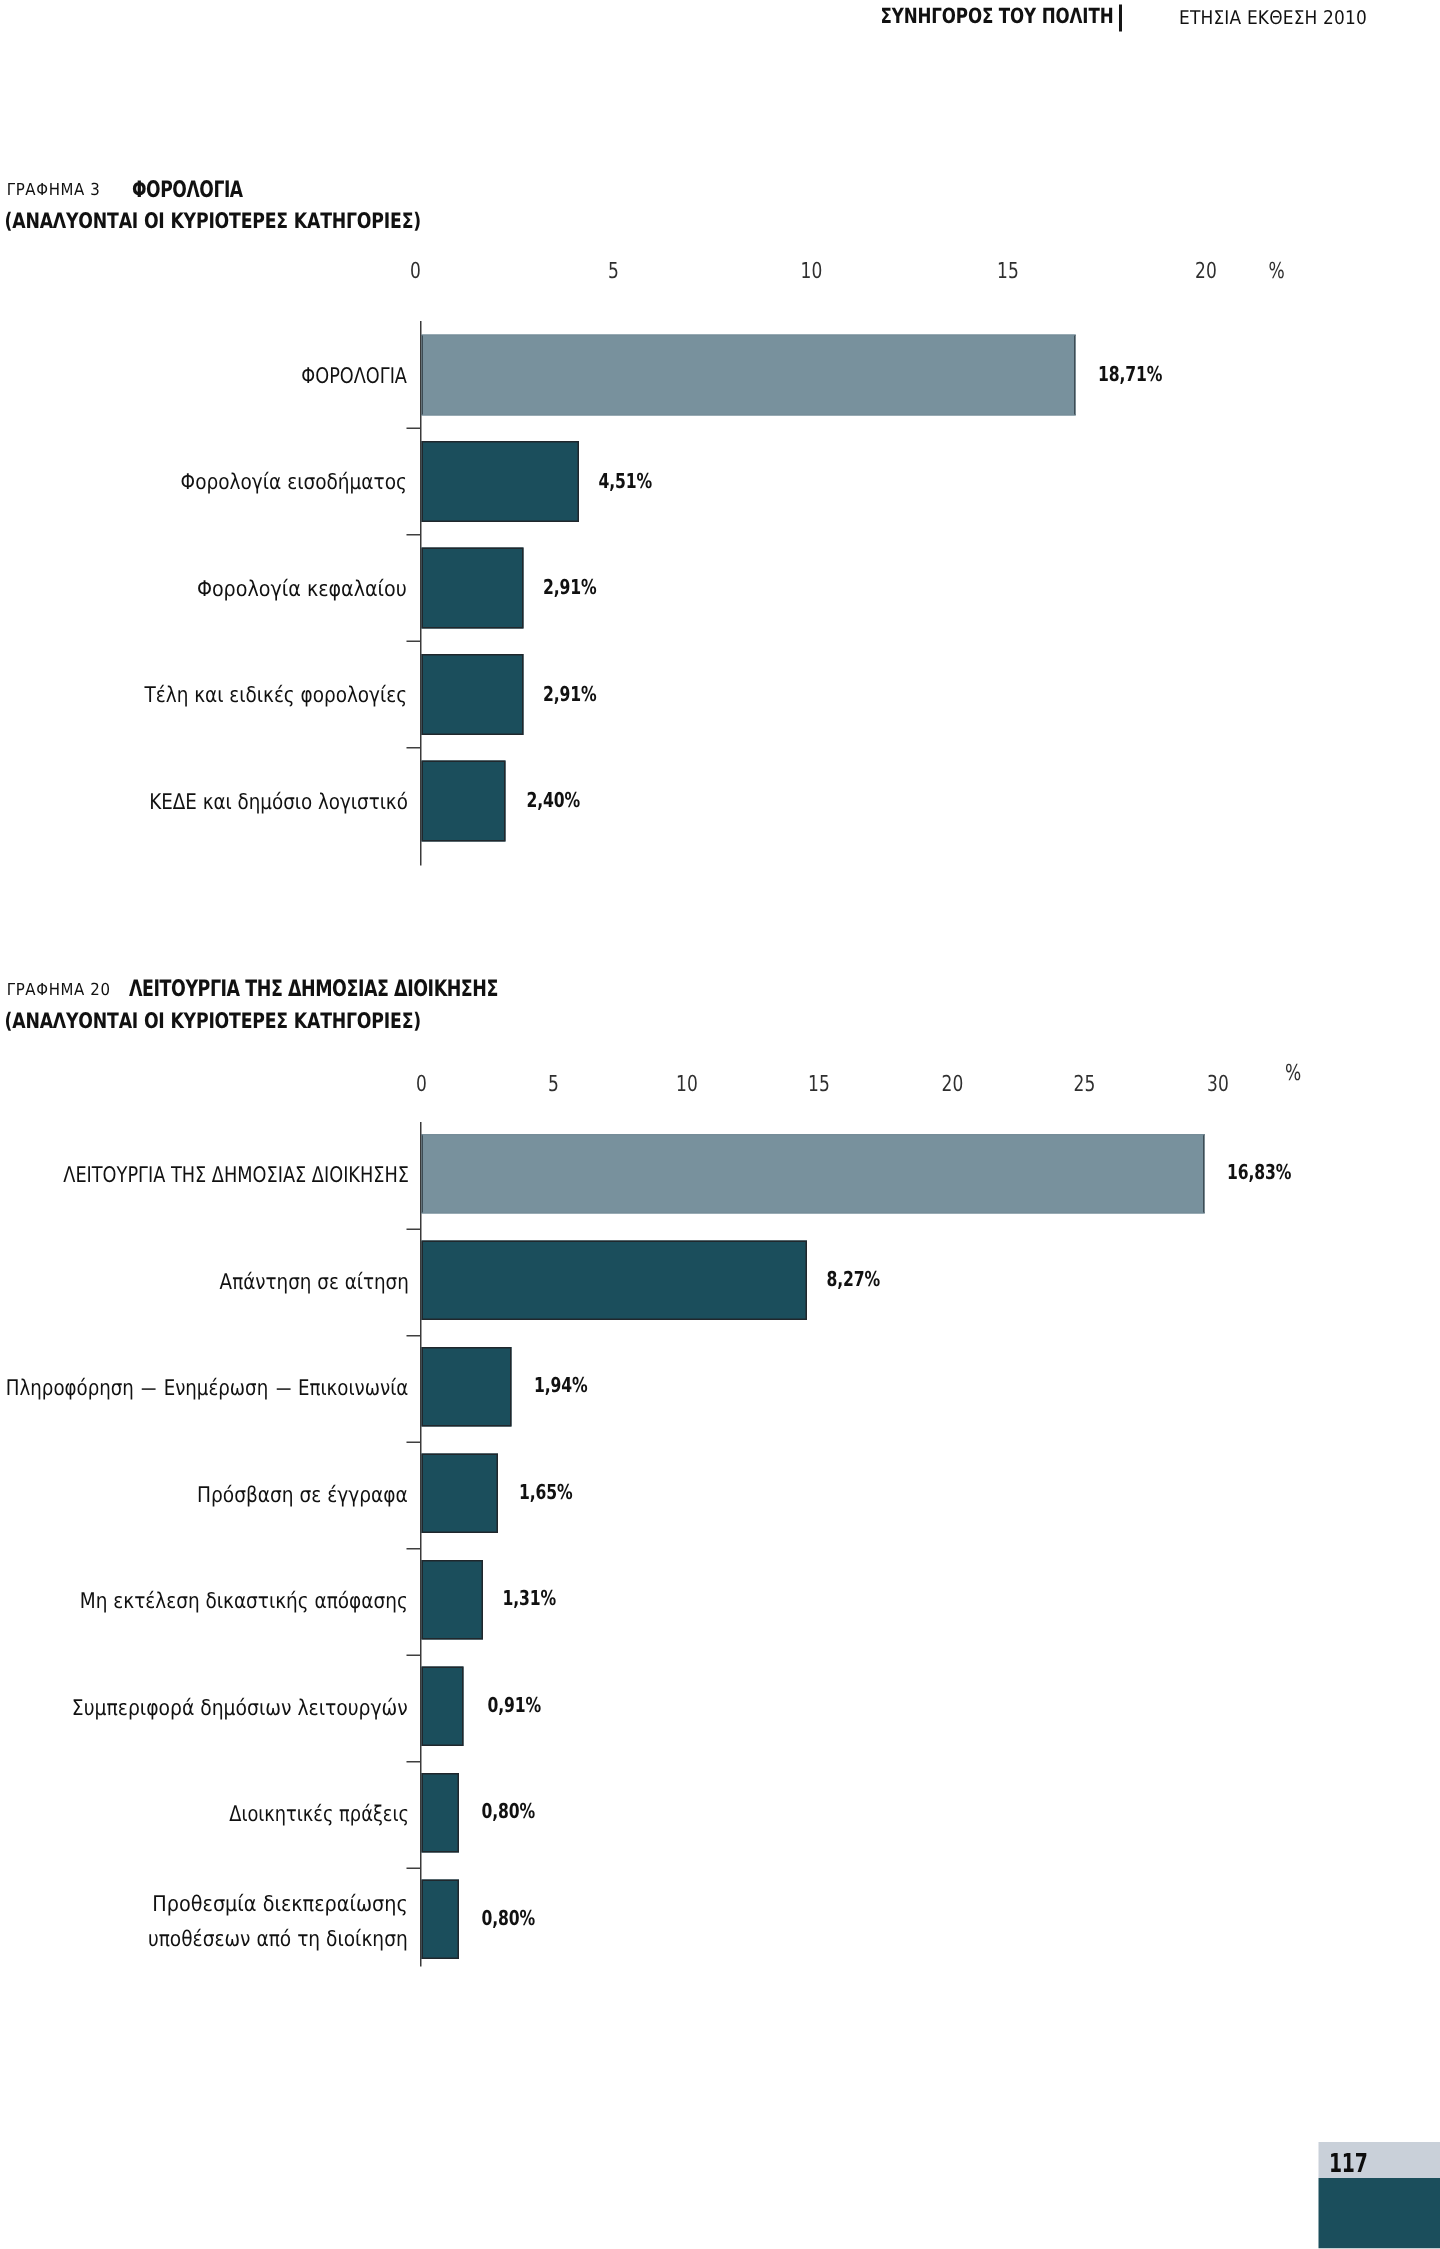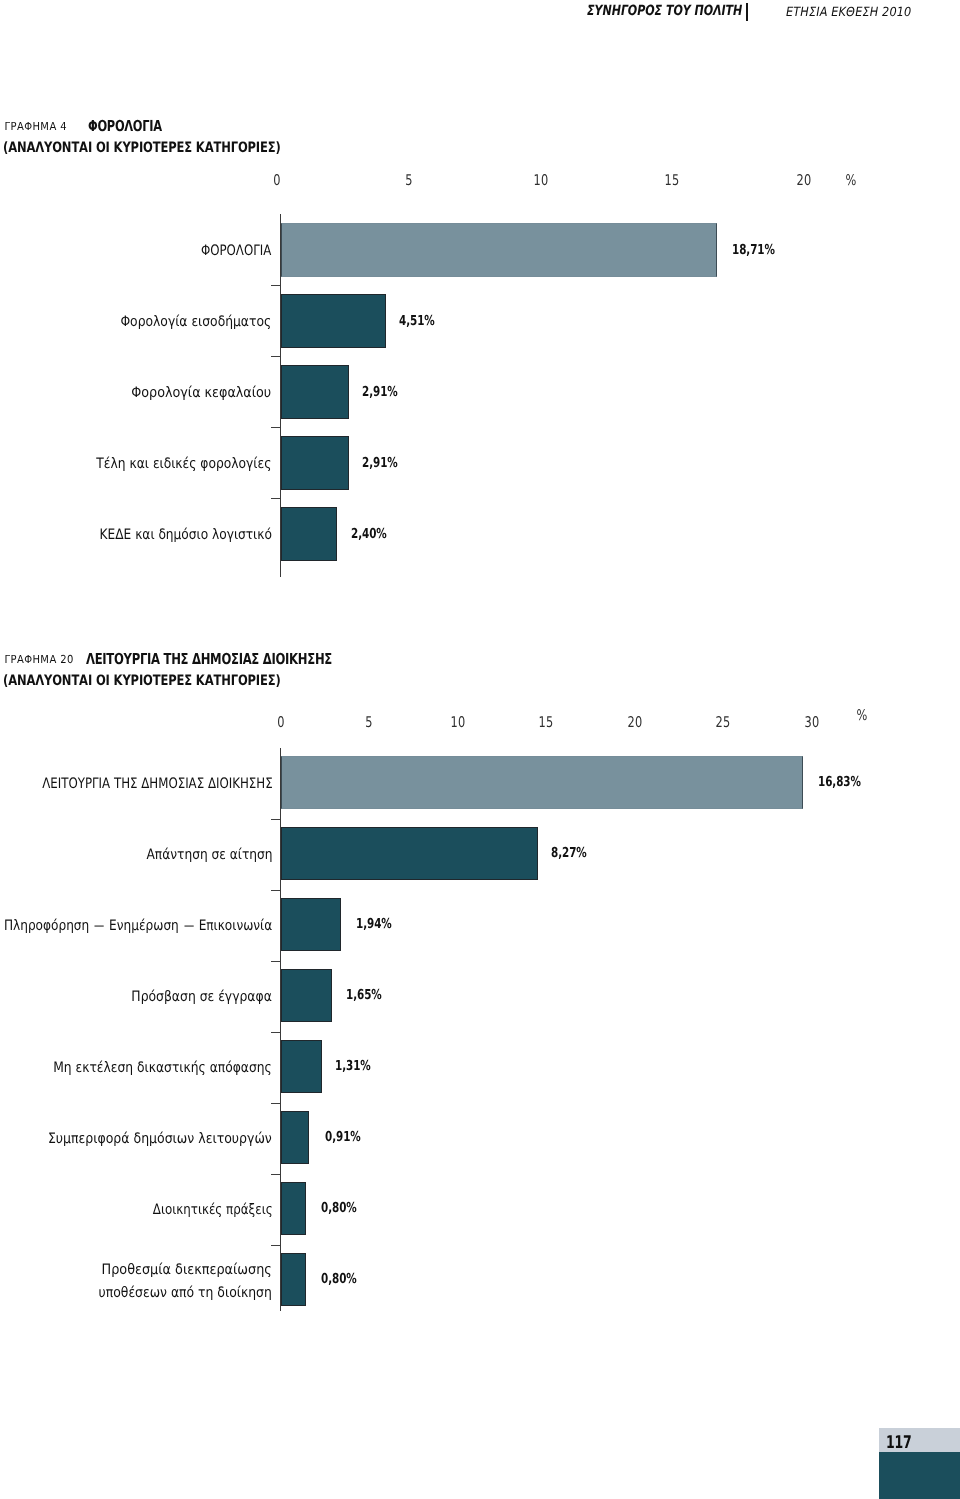--- a/index.html
+++ b/index.html
@@ -4,21 +4,21 @@
 <title>Report page</title>
 <style>
   html,body{margin:0;padding:0;}
   body{width:960px;height:1499px;background:#ffffff;position:relative;overflow:hidden;
        font-family:"DejaVu Sans","Liberation Sans",sans-serif;color:#111111;
        font-stretch:condensed;
        -webkit-font-smoothing:antialiased;
        text-rendering:geometricPrecision;}
 
   
-  #runhead{position:absolute;left:0;top:0;width:760px;height:30px;font-style:italic;}
+  #runhead{position:absolute;left:0;top:0;width:760px;height:30px;}
   #runhead span{position:absolute;display:block;white-space:nowrap;line-height:1;}
   #runhead .b{font-weight:bold;font-size:14.0px;letter-spacing:-0.1px;
               transform:scaleX(.882);transform-origin:left top;
               left:586.5px;top:4.1px;}
   #runhead .sep{width:1.7px;height:18.2px;background:#151515;left:746.1px;top:2.5px;}
   #runhead .r{font-weight:400;font-size:12.6px;letter-spacing:0.12px;
               transform-origin:left top;left:786px;top:6.3px;}
 
   
   .fignum{position:absolute;font-size:11.1px;font-weight:400;white-space:nowrap;
@@ -58,21 +58,21 @@
 </head>
 <body>
 
 <div id="runhead">
   <span class="b">ΣΥΝΗΓΟΡΟΣ ΤΟΥ ΠΟΛΙΤΗ</span>
   <span class="sep"></span>
   <span class="r">ΕΤΗΣΙΑ ΕΚΘΕΣΗ 2010</span>
 </div>
 
 <div id="chart1" class="chart">
-  <div class="fignum" style="left: 4.5px; top: 119.699px;">ΓΡΑΦΗΜΑ 4</div>
+  <div class="fignum" style="left: 4.5px; top: 119.699px;">ΓΡΑΦΗΜΑ 3</div>
   <div class="figname" style="left: 87.9px; top: 117.494px; transform: scaleX(0.836);">ΦΟΡΟΛΟΓΙΑ</div>
   <div class="figsub" style="left: 3.1px; top: 139.63px;">(ΑΝΑΛΥΟΝΤΑΙ ΟΙ ΚΥΡΙΟΤΕΡΕΣ ΚΑΤΗΓΟΡΙΕΣ)</div>
   <div class="axisline" style="left: 279.8px; top: 214.1px; height: 363.3px; background: rgb(58, 58, 58);"></div>
   <div class="ticklab" style="left: 276.6px; top: 174.4px;">0</div>
   <div class="ticklab" style="left: 408.55px; top: 174.4px;">5</div>
   <div class="ticklab" style="left: 540.5px; top: 174.4px;">10</div>
   <div class="ticklab" style="left: 672.45px; top: 174.4px;">15</div>
   <div class="ticklab" style="left: 804.4px; top: 174.4px;">20</div>
   <div class="pctlab" style="left: 851.3px; top: 173.5px;">%</div>
   <div class="bar hi" style="left: 280.9px; top: 222.7px; width: 435.943px; height: 54px; background: rgb(120, 145, 157);"></div>

